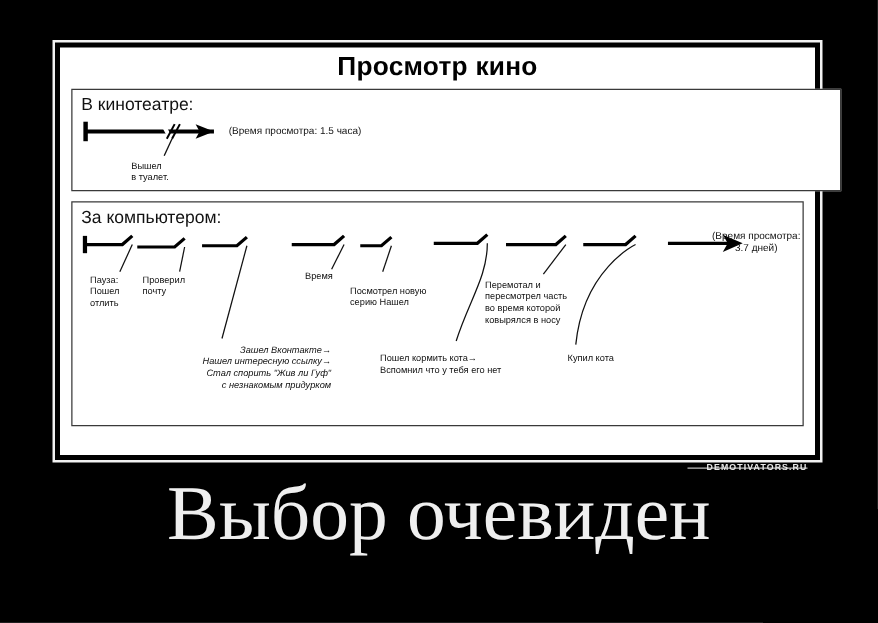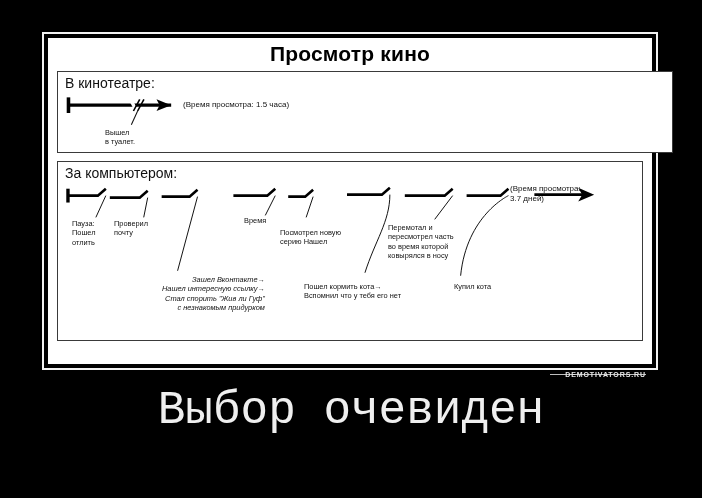--- a/index.html
+++ b/index.html
@@ -47,22 +47,22 @@
   #watermark{
     position:absolute;left:0;right:6px;bottom:-14px;text-align:right;
     font-size:7px;letter-spacing:.9px;color:#e8e8e8;font-weight:bold;
   }
   #wm-rule{
     position:absolute;right:6px;bottom:-11px;width:96px;height:1px;background:#bdbdbd;
   }
 
   #caption{
     position:absolute;left:0;right:0;top:378px;text-align:center;
-    font-family:Liberation Mono, monospace;
-    font-size:46px;line-height:66px;color:#efefef;
+    font-family:Liberation Serif, serif;
+    font-size:62px;line-height:66px;color:#efefef;
   }
 </style>
 </head>
 <body>
 
 <div id="poster">
 
   <div id="frame">
     <div id="card">
 
@@ -118,21 +118,21 @@
             <line x1="90" y1="36" x2="86" y2="56"></line>
             <line x1="140" y1="35" x2="120" y2="110"></line>
             <line x1="218" y1="34" x2="208" y2="54"></line>
             <line x1="256" y1="35" x2="249" y2="56"></line>
             <path d="M333,33 C333,60 318,80 308,112"></path>
             <line x1="396" y1="34" x2="378" y2="58"></line>
             <path d="M452,34 C452,34 410,54 404,115"></path>
           </g>
         </svg>
 
-        <div class="time" style="left:452px;top:22px;width:110px;">(Время просмотра:
+        <div class="time" style="left:492px;top:22px;text-align:center;width:110px;">(Время просмотра:
 3.7 дней)</div>
 
         <div class="lbl" style="left:14px;top:57px;">Пауза:
 Пошел
 отлить</div>
         <div class="lbl" style="left:56px;top:57px;">Проверил
 почту</div>
         <div class="lbl lbl-it" style="left:104px;top:113px;">Зашел Вконтакте→
 Нашел интересную ссылку→
 Стал спорить "Жив ли Гуф"

